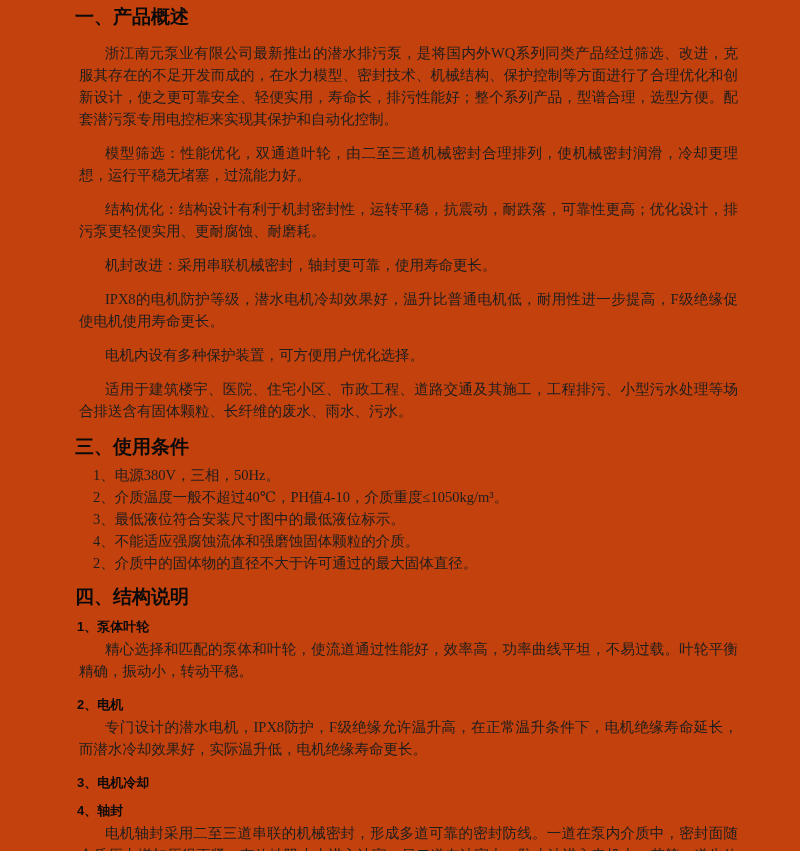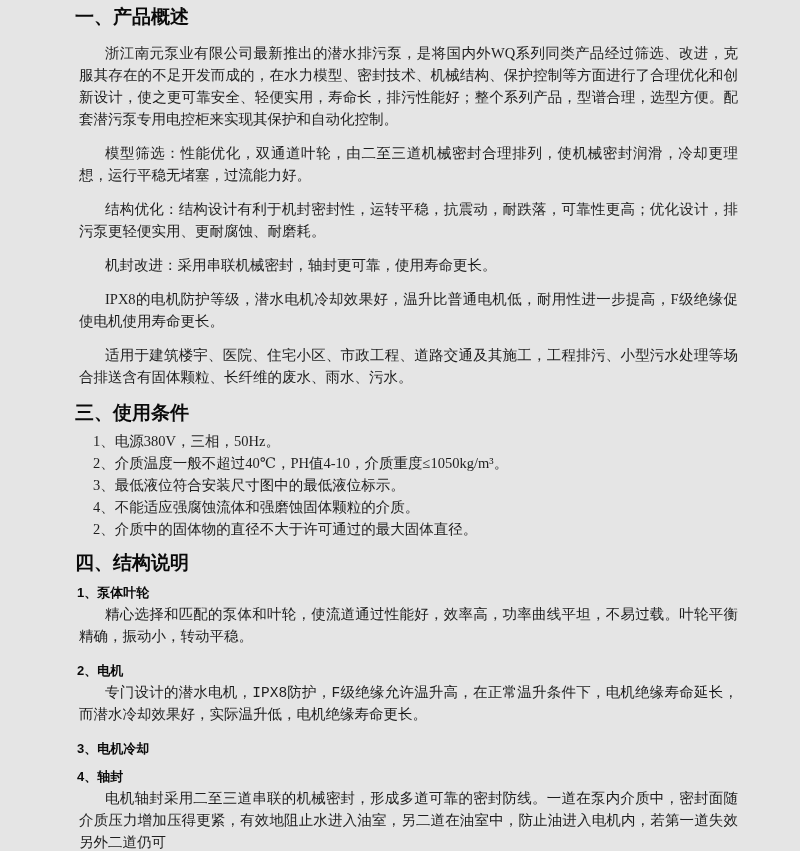--- a/index.html
+++ b/index.html
@@ -5,21 +5,21 @@
   html, body {
     margin: 0;
     padding: 0;
     background: #ffffff;
   }
   .page {
     position: relative;
     width: 800px;
     height: 851px;
     box-sizing: border-box;
-    background: #e5e5e5;
+    background: #c2410c;
     overflow: hidden;
     padding: 4px 50px 0 67px;
     font-family: "Liberation Serif", "DejaVu Serif", serif;
     font-size: 14.5px;
     line-height: 22px;
     color: #1e1e1e;
   }
   .sec { margin: 0; }
   .sec-heading {
     font-family: "Liberation Sans", "DejaVu Sans", sans-serif;
@@ -42,34 +42,35 @@
   }
   .subsec { margin: 0; }
   .subsec-heading {
     font-family: "Liberation Sans", "DejaVu Sans", sans-serif;
     font-weight: bold;
     font-size: 13px;
     line-height: 22px;
     color: #0a0a0a;
     margin: 6px 0 0 10px;
   }
-  .subsec .para { margin-top: 0; font-family: Liberation Mono, monospace; }
+  .subsec .para { margin-top: 0; }
 </style>
 </head>
 <body>
 
 <div class="page">
 
   <section class="sec">
     <h2 class="sec-heading">一、产品概述</h2>
     <p class="para">浙江南元泵业有限公司最新推出的潜水排污泵，是将国内外WQ系列同类产品经过筛选、改进，克服其存在的不足开发而成的，在水力模型、密封技术、机械结构、保护控制等方面进行了合理优化和创新设计，使之更可靠安全、轻便实用，寿命长，排污性能好；整个系列产品，型谱合理，选型方便。配套潜污泵专用电控柜来实现其保护和自动化控制。</p>
     <p class="para">模型筛选：性能优化，双通道叶轮，由二至三道机械密封合理排列，使机械密封润滑，冷却更理想，运行平稳无堵塞，过流能力好。</p>
     <p class="para">结构优化：结构设计有利于机封密封性，运转平稳，抗震动，耐跌落，可靠性更高；优化设计，排污泵更轻便实用、更耐腐蚀、耐磨耗。</p>
     <p class="para">机封改进：采用串联机械密封，轴封更可靠，使用寿命更长。</p>
     <p class="para">IPX8的电机防护等级，潜水电机冷却效果好，温升比普通电机低，耐用性进一步提高，F级绝缘促使电机使用寿命更长。</p>
+    <p class="para">电机内设有多种保护装置，可方便用户优化选择。</p>
   </section>
 
   <section class="sec">
     <p class="para">适用于建筑楼宇、医院、住宅小区、市政工程、道路交通及其施工，工程排污、小型污水处理等场合排送含有固体颗粒、长纤维的废水、雨水、污水。</p>
   </section>
 
   <section class="sec">
     <h2 class="sec-heading">三、使用条件</h2>
     <p class="cond-item">1、电源380V，三相，50Hz。</p>
     <p class="cond-item">2、介质温度一般不超过40℃，PH值4-10，介质重度≤1050kg/m³。</p>

